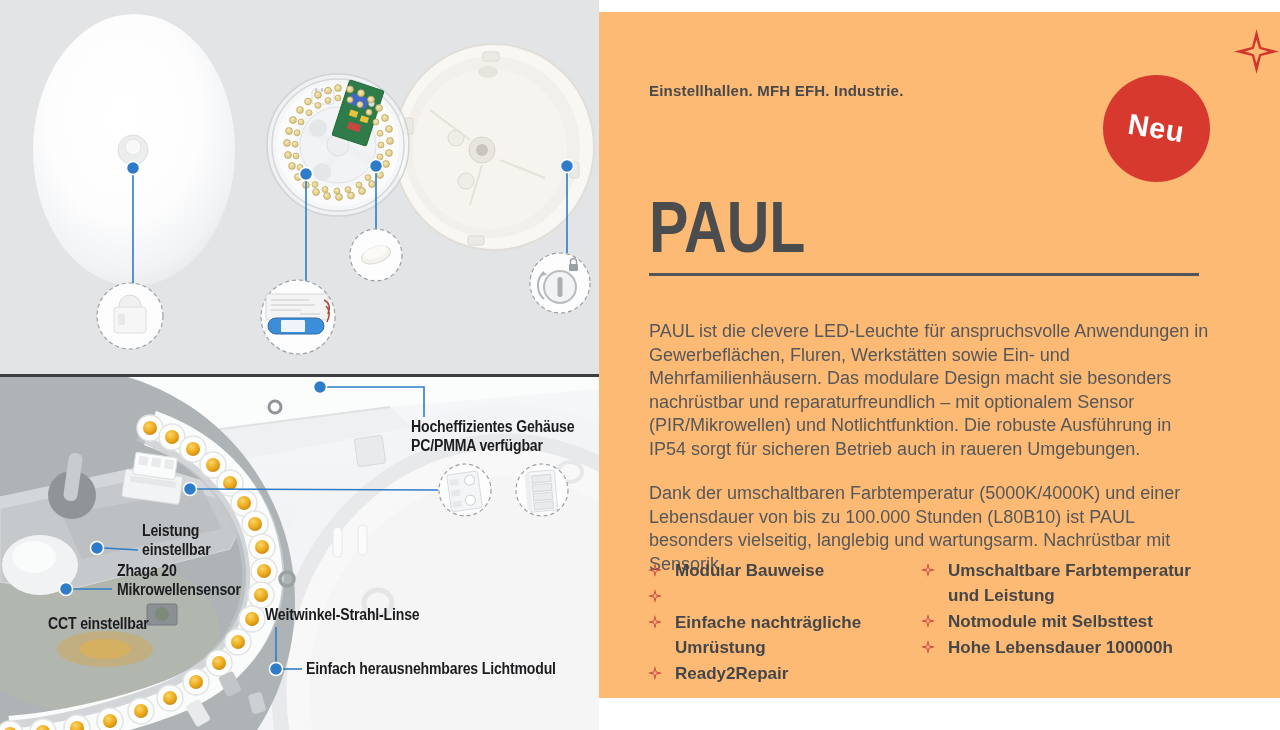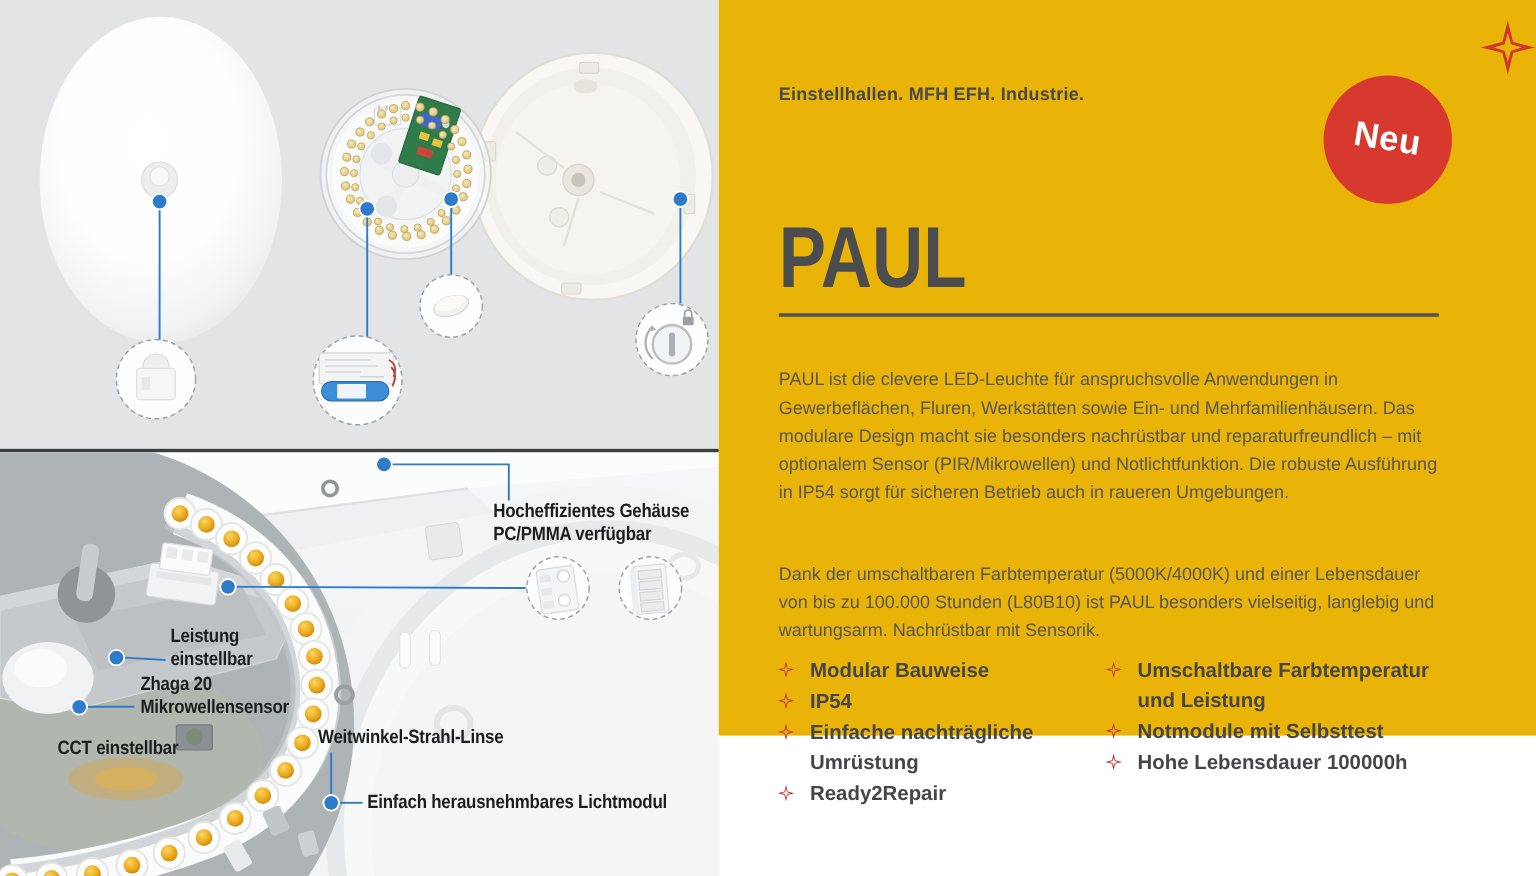--- a/index.html
+++ b/index.html
@@ -11,30 +11,30 @@
   #top-visual{position:absolute;left:0;top:0;width:599px;height:374px;}
   #divider{position:absolute;left:0;top:374px;width:599px;height:3px;background:#3d3e40;}
   #bottom-visual{position:absolute;left:0;top:377px;width:599px;height:353px;}
   #bottom-visual svg,#top-visual svg{display:block;}
 
   .dlabel{position:absolute;font-weight:bold;color:#1b1c1e;font-size:16px;line-height:18.5px;
           transform:scaleX(.88);transform-origin:left top;white-space:nowrap;letter-spacing:-.2px;}
   .dlabel span{display:block;}
 
   
-  #right-col{position:absolute;left:599px;top:0;width:681px;height:613px;background:#eab308;}
+  #right-col{position:absolute;left:599px;top:12px;width:681px;height:686px;background:#fdba74;}
   #eyebrow{position:absolute;left:50px;top:70px;font-size:15px;font-weight:bold;color:#48494b;letter-spacing:.2px;}
   #neu-badge{position:absolute;left:504px;top:63px;width:107px;height:107px;border-radius:50%;
              background:var(--accent_red,#d7392f);display:flex;align-items:center;justify-content:center;}
   #neu-badge span{color:#fff;font-weight:bold;font-size:29px;transform:rotate(9deg);letter-spacing:.5px;}
   #logo{position:absolute;left:635px;top:17px;width:45px;height:45px;}
   #title{position:absolute;left:50px;top:179px;font-size:72px;font-weight:bold;color:#4b4c4e;
          line-height:1;transform:scaleX(.82);transform-origin:left top;letter-spacing:0;}
   #title-rule{position:absolute;left:50px;top:261px;width:550px;height:3px;background:#54555a;}
-  .para{position:absolute;left:50px;width:560px;font-size:15px;line-height:23.5px;color:#56575a;}
+  .para{position:absolute;left:50px;width:560px;font-size:18px;line-height:23.5px;color:#56575a;}
   #para1{top:290px;}
   #para2{top:452px;}
 
   .feature-list{position:absolute;top:546px;list-style:none;margin:0;padding:0;}
   #features-left{left:49px;}
   #features-right{left:322px;}
   .feature-list li{display:flex;align-items:flex-start;margin-bottom:1px;min-height:25px;}
   .feature-list .bullet{flex:0 0 auto;width:14px;height:14px;margin-top:5px;margin-right:13px;}
   .feature-list .ftext{font-size:17px;font-weight:bold;color:#454649;line-height:25px;display:block;}
   #features-left .ftext{width:218px;}
@@ -432,21 +432,20 @@
       <li>
         <svg class="bullet" viewBox="0 0 100 100">
             <use href="#star4" style="fill:var(--bullet_red,#c43a3a)"></use>
           </svg>
         <span class="ftext">Modular Bauweise</span>
       </li>
       <li>
         <svg class="bullet" viewBox="0 0 100 100">
             <use href="#star4" style="fill:var(--bullet_red,#c43a3a)"></use>
           </svg>
-        <span class="ftext">IP54</span>
       </li>
       <li>
         <svg class="bullet" viewBox="0 0 100 100">
             <use href="#star4" style="fill:var(--bullet_red,#c43a3a)"></use>
           </svg>
         <span class="ftext">Einfache nachträgliche Umrüstung</span>
       </li>
       <li>
         <svg class="bullet" viewBox="0 0 100 100">
             <use href="#star4" style="fill:var(--bullet_red,#c43a3a)"></use>

